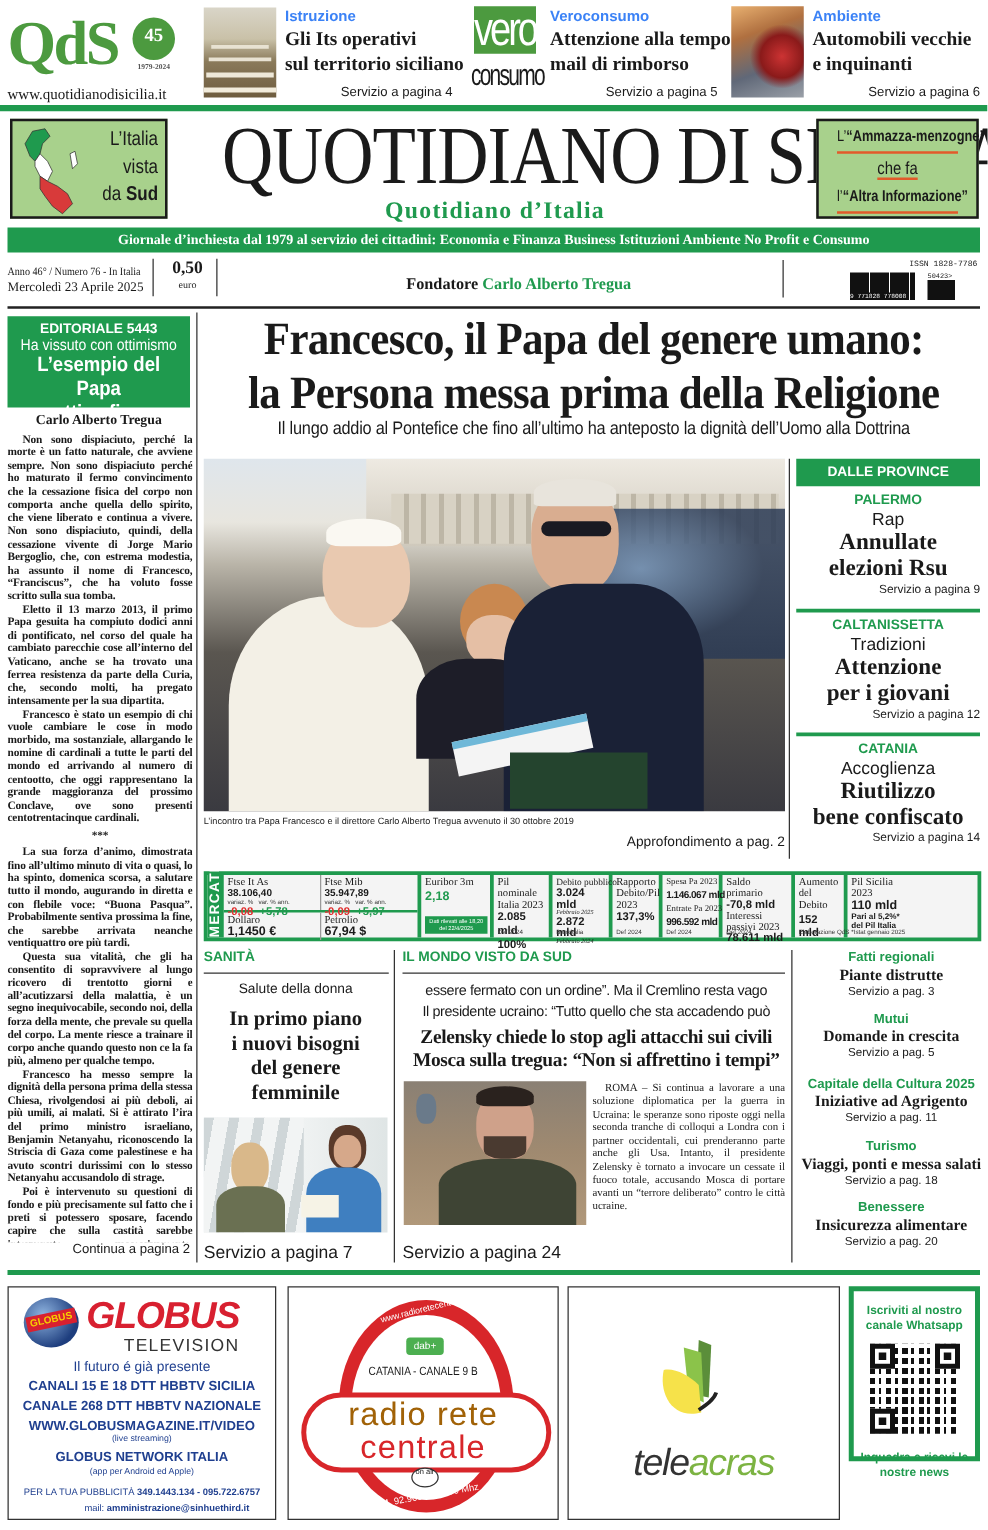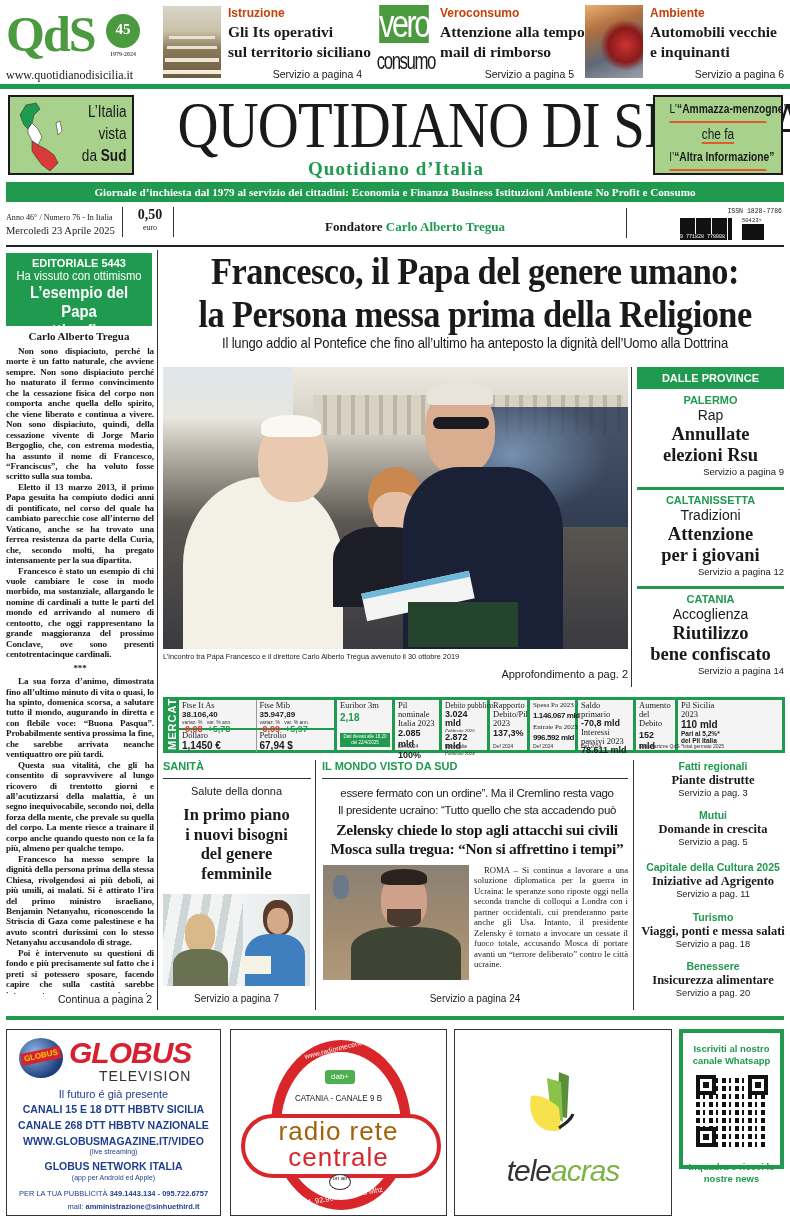--- a/index.html
+++ b/index.html
@@ -9,21 +9,21 @@
   .green { color: #1f9a4e; }
   .serif { font-family: "Liberation Serif", serif; }
 
   
   .logo-qds { left: 6px; top: 6px; width: 150px; height: 68px; }
   .logo-qds .mark { font-family: "Liberation Serif", serif; font-weight: bold; font-size: 50px; color: #4c9a3f; letter-spacing: -2px; line-height: 56px; }
   .logo-qds .badge45 { position: absolute; left: 100px; top: 8px; width: 34px; height: 34px; border-radius: 50%; background: #4c9a3f; color: #fff; font-size: 15px; font-weight: bold; text-align: center; line-height: 30px; }
   .logo-qds .badge45 small { position: absolute; left: 0; right: 0; bottom: -10px; font-size: 6px; color: #555; line-height: 8px; }
   .site-url { left: 6px; top: 68px; font-size: 12px; }
   .teaser-img { background: #888; }
-  .teaser-cat { font-family: "Liberation Sans", sans-serif; font-weight: bold; font-size: 12px; color: #c2410c; }
+  .teaser-cat { font-family: "Liberation Sans", sans-serif; font-weight: bold; font-size: 12px; color: #3b82f6; }
   .teaser-title { font-family: "Liberation Serif", serif; font-weight: bold; font-size: 15.5px; line-height: 20px; }
   .teaser-page { font-family: "Liberation Sans", sans-serif; font-size: 10.5px; }
   .top-rule { left: 0; top: 84px; width: 790px; height: 5px; background: #1f9a4e; }
 
   
   .side-box { border: 2px solid #1a1a1a; background: #a8d18c; }
   .mast-title { left: 142px; top: 92px; width: 508px; text-align: center; font-family: "Liberation Serif", serif; font-size: 66px; line-height: 66px; letter-spacing: -1px; transform: scaleX(0.86); transform-origin: center; white-space: nowrap; }
   .mast-sub { left: 142px; top: 158px; width: 508px; text-align: center; font-family: "Liberation Serif", serif; font-weight: bold; font-size: 19px; color: #1f9a4e; letter-spacing: 1px; }
   .tagline-bar { left: 6px; top: 182px; width: 778px; height: 20px; background: #1f9a4e; color: #fff; font-family: "Liberation Serif", serif; font-weight: bold; font-size: 11.2px; text-align: center; line-height: 20px; white-space: nowrap; }
 
@@ -76,21 +76,21 @@
   .mc .i { font-family: "Liberation Serif", serif; font-style: italic; font-size: 5px; }
   .mc .red { color: #e03030; }
   .mc .grn { color: #1f9a4e; }
 
   
   .sec-label { font-family: "Liberation Sans", sans-serif; font-weight: bold; font-size: 11px; color: #1f9a4e; }
   .sec-rule { height: 1px; background: #333; }
   .san-kick { left: 163px; top: 785px; width: 147px; text-align: center; font-family: "Liberation Sans", sans-serif; font-size: 11px; }
   .san-title { left: 163px; top: 805px; width: 147px; text-align: center; font-family: "Liberation Serif", serif; font-weight: bold; font-size: 16.5px; line-height: 19.5px; }
   .san-img { left: 163px; top: 894px; width: 147px; height: 92px; overflow: hidden; }
-  .pg-small { font-family: "Liberation Sans", sans-serif; font-size: 10px; text-align: center; }
+  .pg-small { font-family: "Liberation Sans", sans-serif; font-size: 14px; text-align: left; }
 
   .mondo-kick { left: 322px; top: 785px; width: 310px; text-align: center; font-family: "Liberation Sans", sans-serif; font-size: 11.5px; line-height: 17px; letter-spacing: -0.3px; }
   .mondo-title { left: 322px; top: 820px; width: 310px; text-align: center; font-family: "Liberation Serif", serif; font-weight: bold; font-size: 15.5px; line-height: 19px; letter-spacing: -0.3px; white-space: nowrap; }
   .mondo-img { left: 323px; top: 865px; width: 146px; height: 115px; overflow: hidden; }
   .mondo-body { left: 474px; top: 865px; width: 154px; font-family: "Liberation Serif", serif; font-size: 8.7px; line-height: 10.45px; text-align: justify; text-indent: 10px; }
 
   .fatti { left: 640px; width: 146px; text-align: center; }
   .fatti .c { font-family: "Liberation Sans", sans-serif; font-weight: bold; font-size: 10.5px; color: #1f9a4e; line-height: 13px; }
   .fatti .t { font-family: "Liberation Serif", serif; font-weight: bold; font-size: 12.5px; line-height: 14px; white-space: nowrap; }
   .fatti .p { font-family: "Liberation Sans", sans-serif; font-size: 9.3px; line-height: 12px; }

